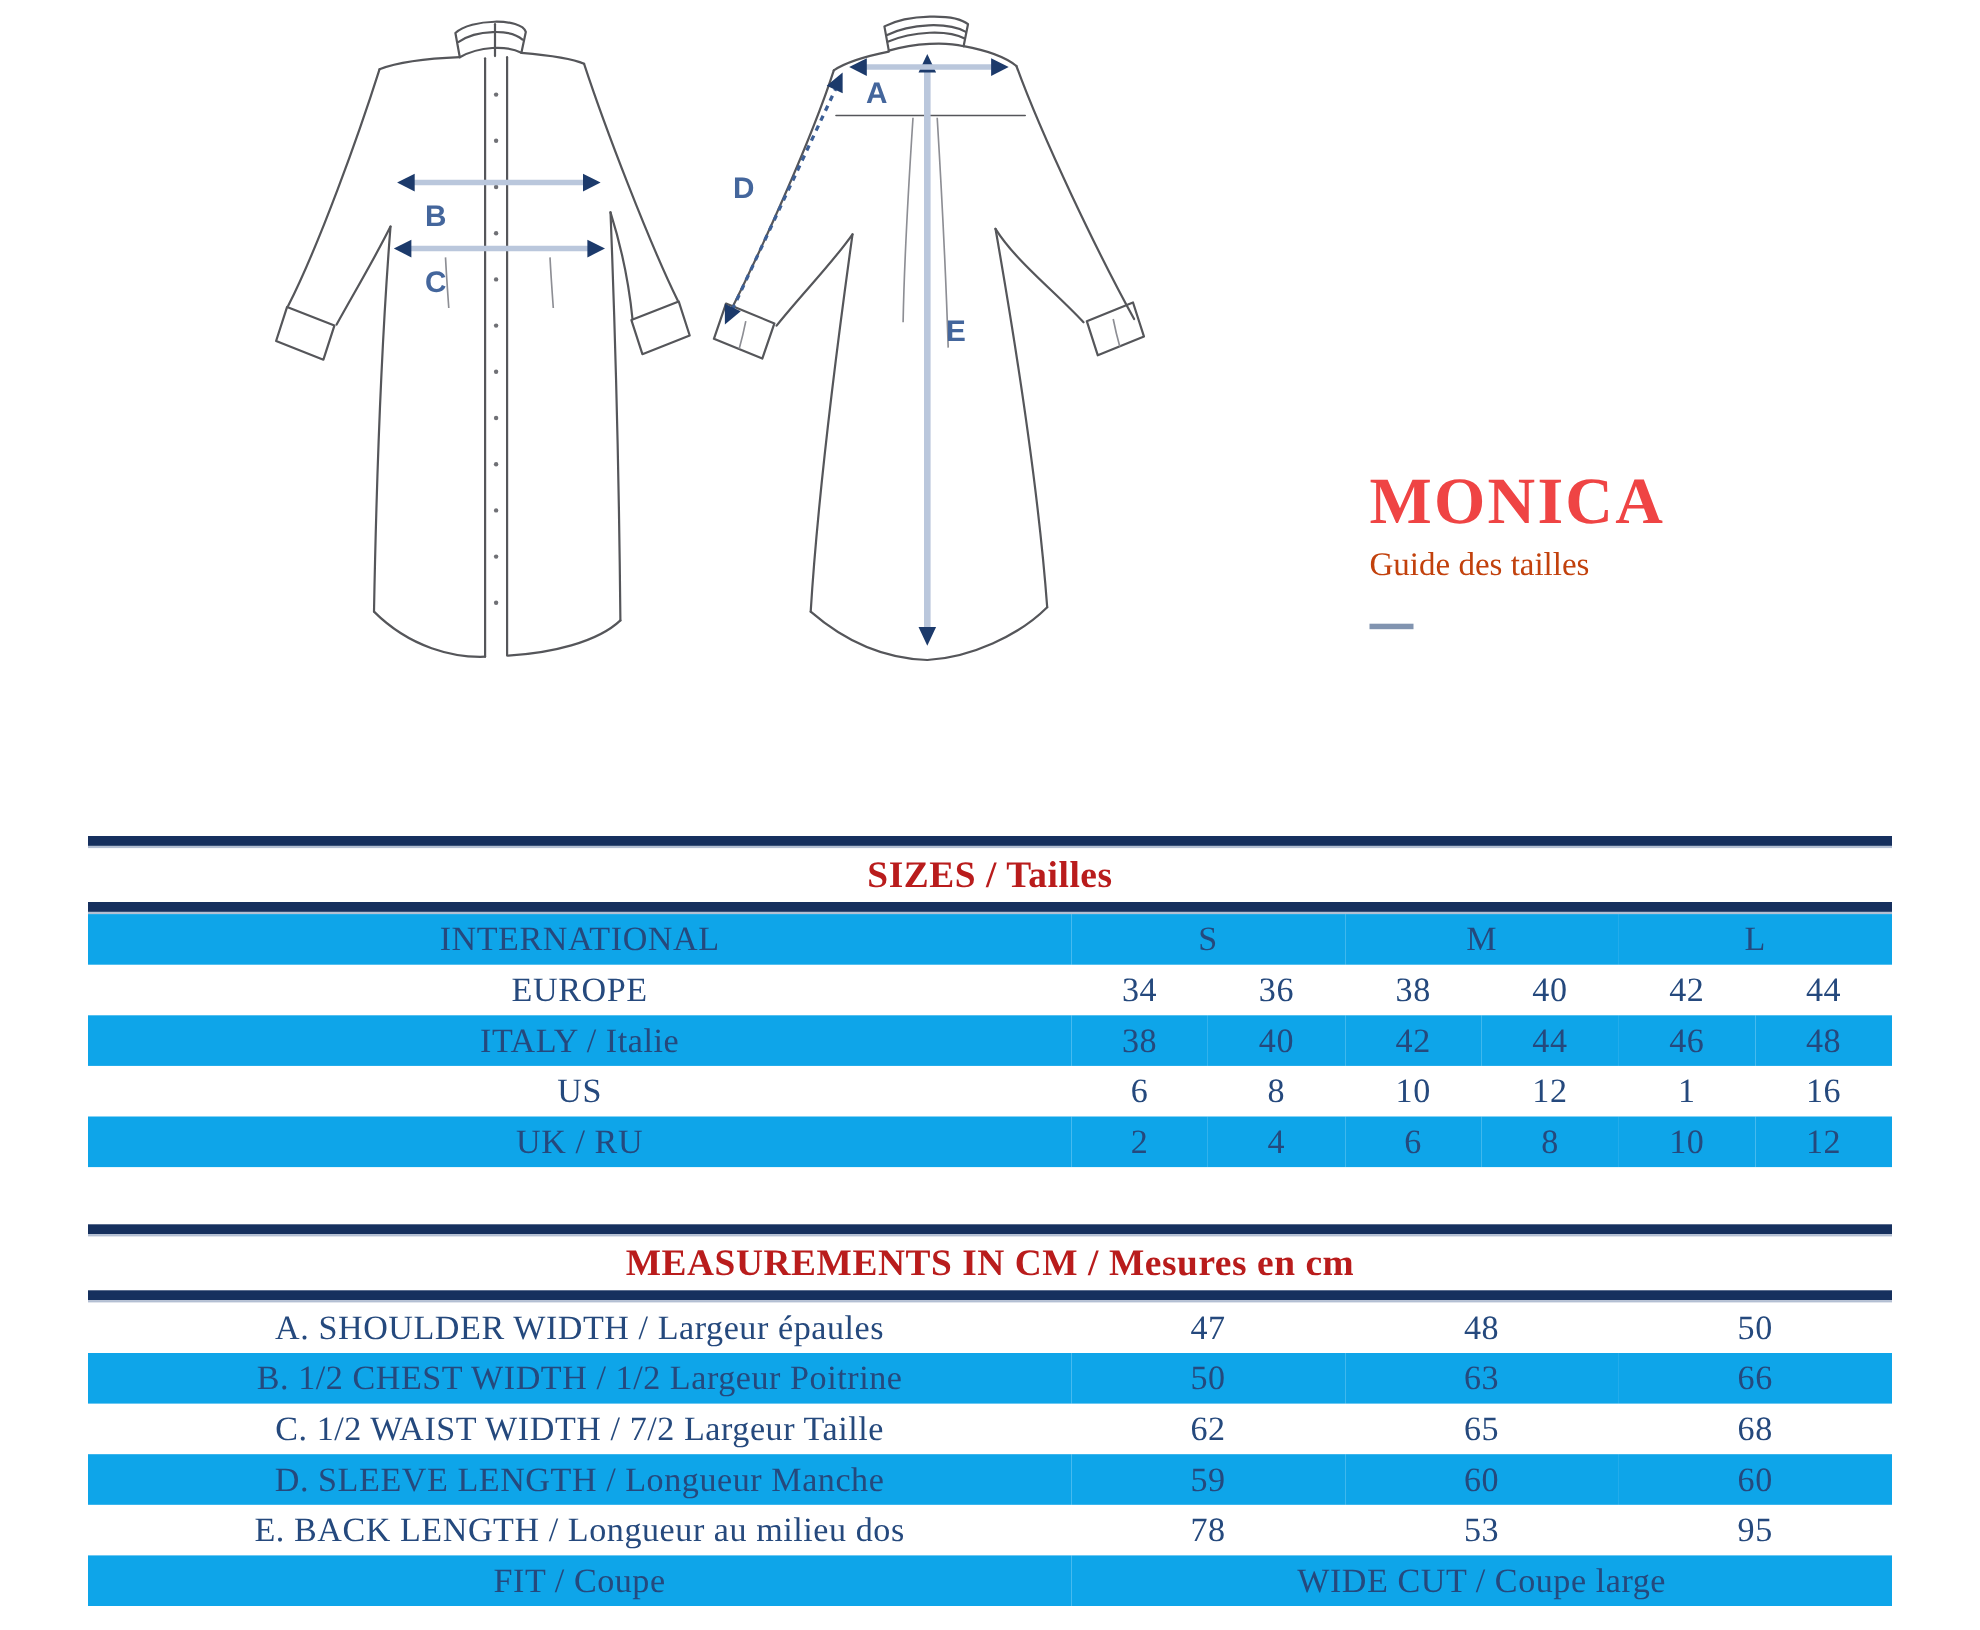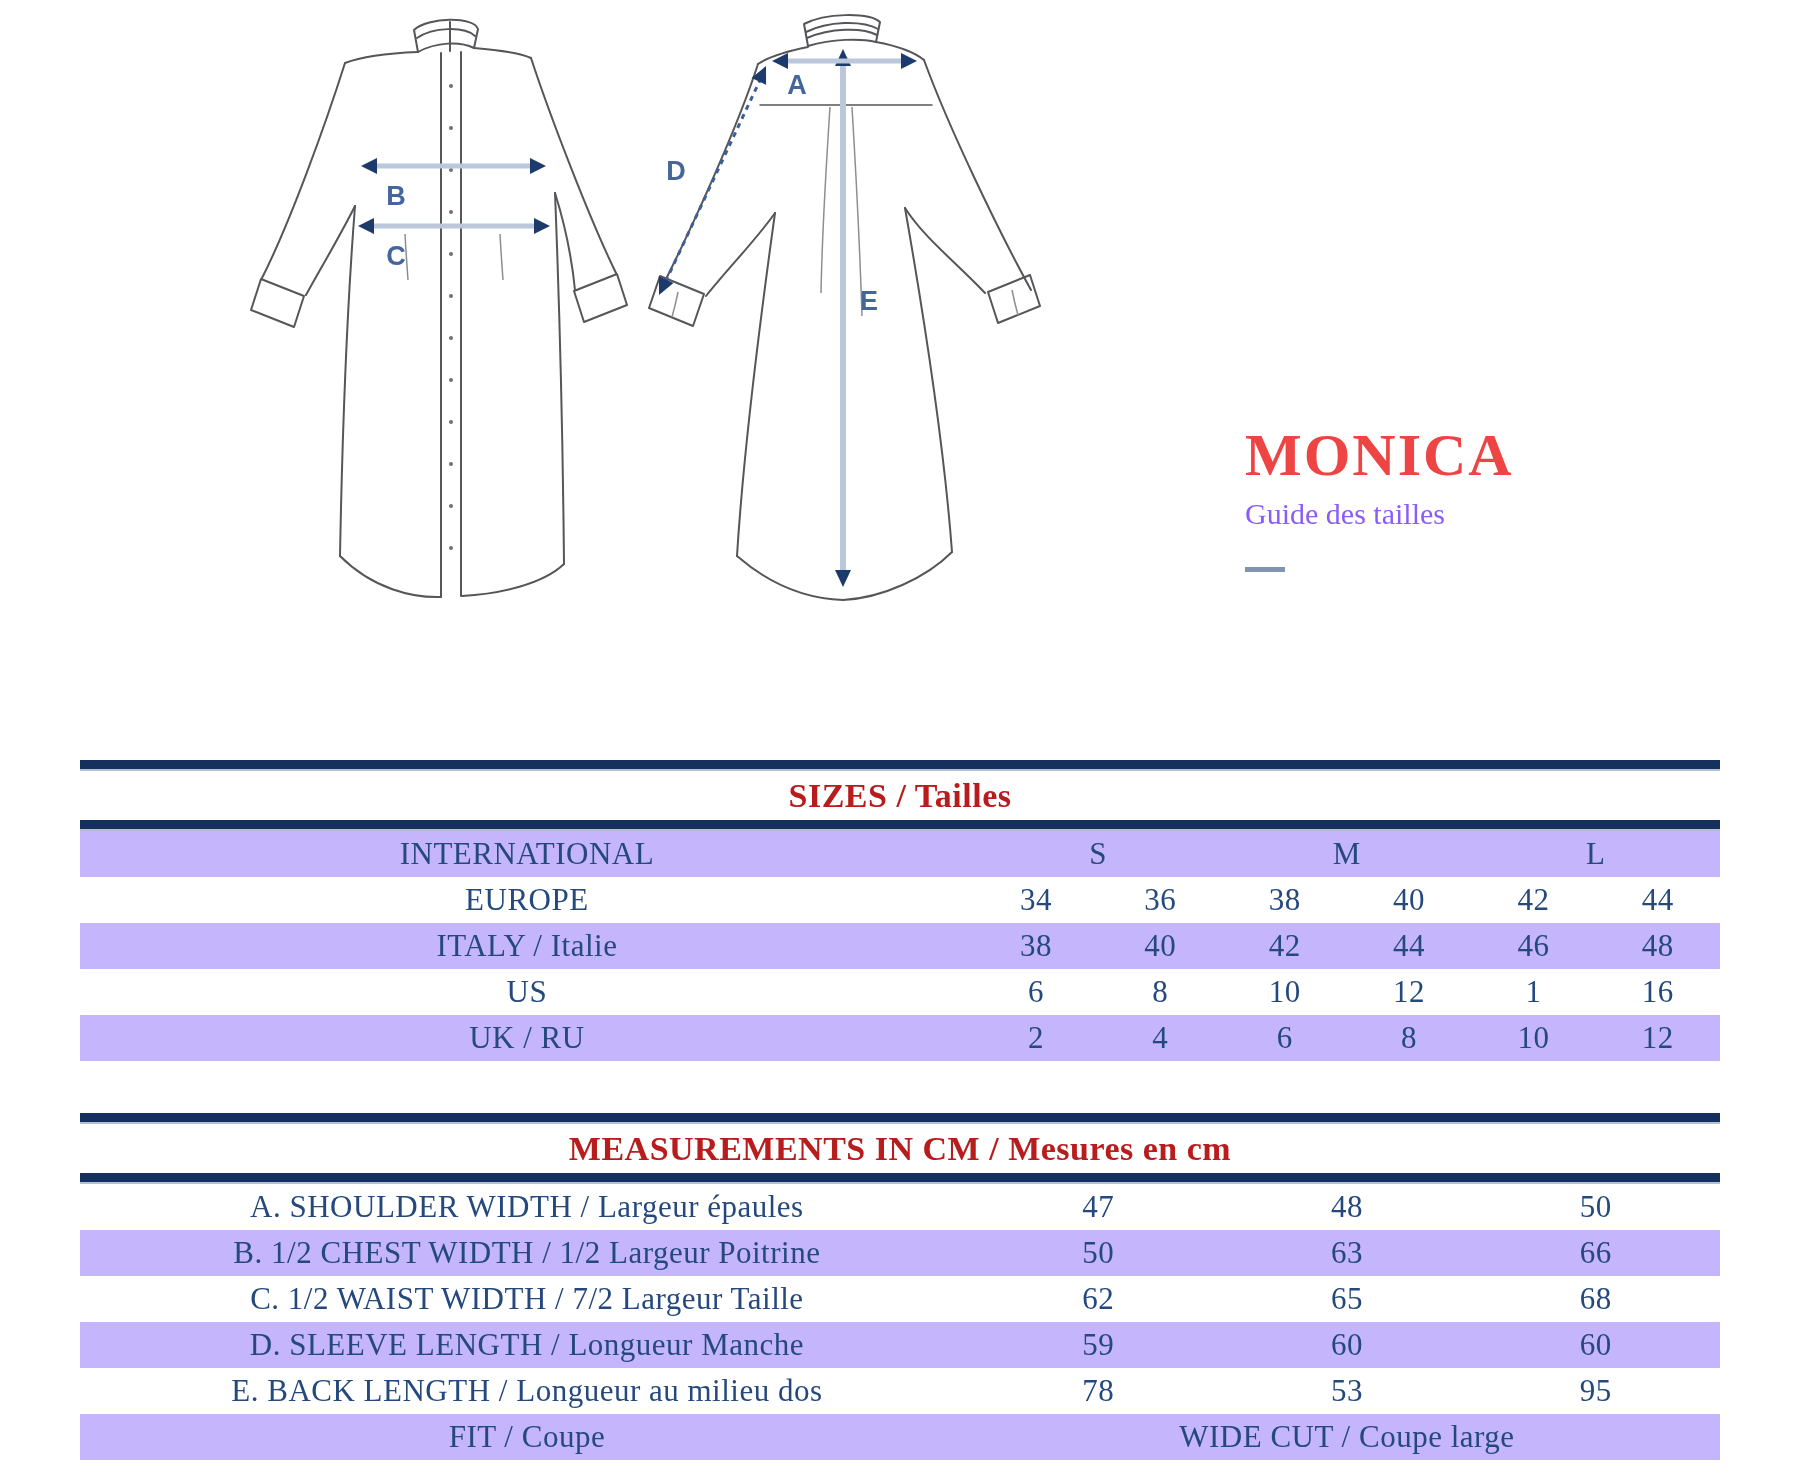--- a/index.html
+++ b/index.html
@@ -14,36 +14,36 @@
   .arrow-label {
     font-family:"Liberation Sans", sans-serif; font-weight:bold;
     font-size:27px; fill:#44669c;
   }
   
   .title-block { position:absolute; left:1245px; top:424px; }
   .product-title {
     font-size:60px; font-weight:bold; color:#ef4444; letter-spacing:2px;
     line-height:1.05;
   }
-  .product-subtitle { font-size:30px; color:#8b5cf6; margin-top:10px; }
+  .product-subtitle { font-size:30px; color:#c2410c; margin-top:10px; }
   .title-dash { width:40px; height:5px; background:#8194b0; margin-top:36px; }
   
   .tables-wrap { position:absolute; left:80px; top:760px; width:1640px; }
   .rule  { height:9px; background:#16305e; }
   .rule-light { height:2px; background:#b3bfd3; }
   .tbl-header {
     height:49px; line-height:49px; text-align:center;
     font-weight:bold; font-size:34px; color:#b91c1c; letter-spacing:0.5px;
   }
   table { width:100%; border-collapse:collapse; table-layout:fixed; }
   td {
     height:46px; text-align:center; vertical-align:middle;
     font-size:31px; color:#25497d; padding:0; letter-spacing:0.5px;
   }
-  tr.gray { background:#c4b5fd; }
+  tr.gray { background:#0ea5e9; }
   .tables-gap { height:52px; }
 </style>
 </head>
 <body>
 
 <svg id="front-view" class="garment-svg" width="420" height="600" viewBox="0 0 420 600">
   <g stroke="#55565a" stroke-width="2" fill="none" stroke-linecap="round" stroke-linejoin="round">
 
     <path d="M190,44 L186,22 C200,9 246,8 250,21 L246,40"></path>
     <path d="M189,30 C205,19 236,18 247,28"></path>

